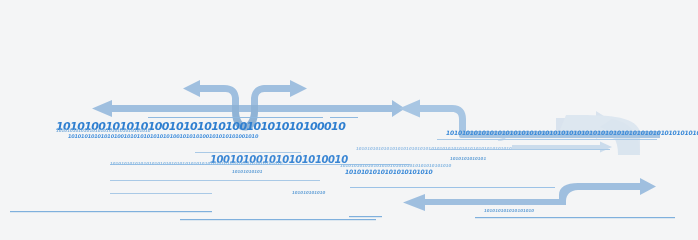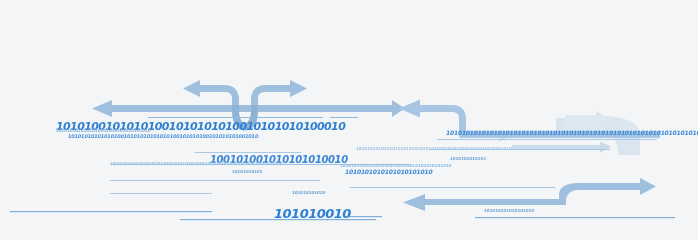--- a/index.html
+++ b/index.html
@@ -196,21 +196,20 @@
   <div class="binary-text bt-tiny" style="left:56px; top:94px; color:#7fb0dd;">1010101010101010101010101010101010</div>
 
   <div class="binary-text bt-mid" style="left:210px; top:120px;">100101001010101010010</div>
 
   <div class="binary-text bt-tiny" style="left:110px; top:127px; color:#8dbbe3;">10101010101010101010101010101010101010101010101010101010101010</div>
 
   <div class="binary-text bt-tiny" style="left:232px; top:135px; color:#6aa4d8;">10101010101</div>
 
   <div class="binary-text bt-tiny" style="left:292px; top:156px; color:#6aa4d8;">101010101010</div>
 
-  <div class="binary-text bt-bold-lg" style="left:274px; top:172px;">101010010</div>
 
   <div class="binary-text bt-chunk" style="left:446px; top:95px;">101010101010101010101010101010101010101010101010101010101010101010</div>
 
   <div class="binary-text bt-chunk" style="left:345px; top:134px;">1010101010101010101010</div>
 
   <div class="binary-text bt-tiny" style="left:340px; top:129px; color:#8dbbe3;">1010101010101010101010101010101010101010</div>
 
   <div class="binary-text bt-tiny" style="left:450px; top:122px; color:#6aa4d8;">1010101010101</div>
 
   <div class="binary-text bt-tiny" style="left:484px; top:174px; color:#6aa4d8;">101010101010101010</div>

